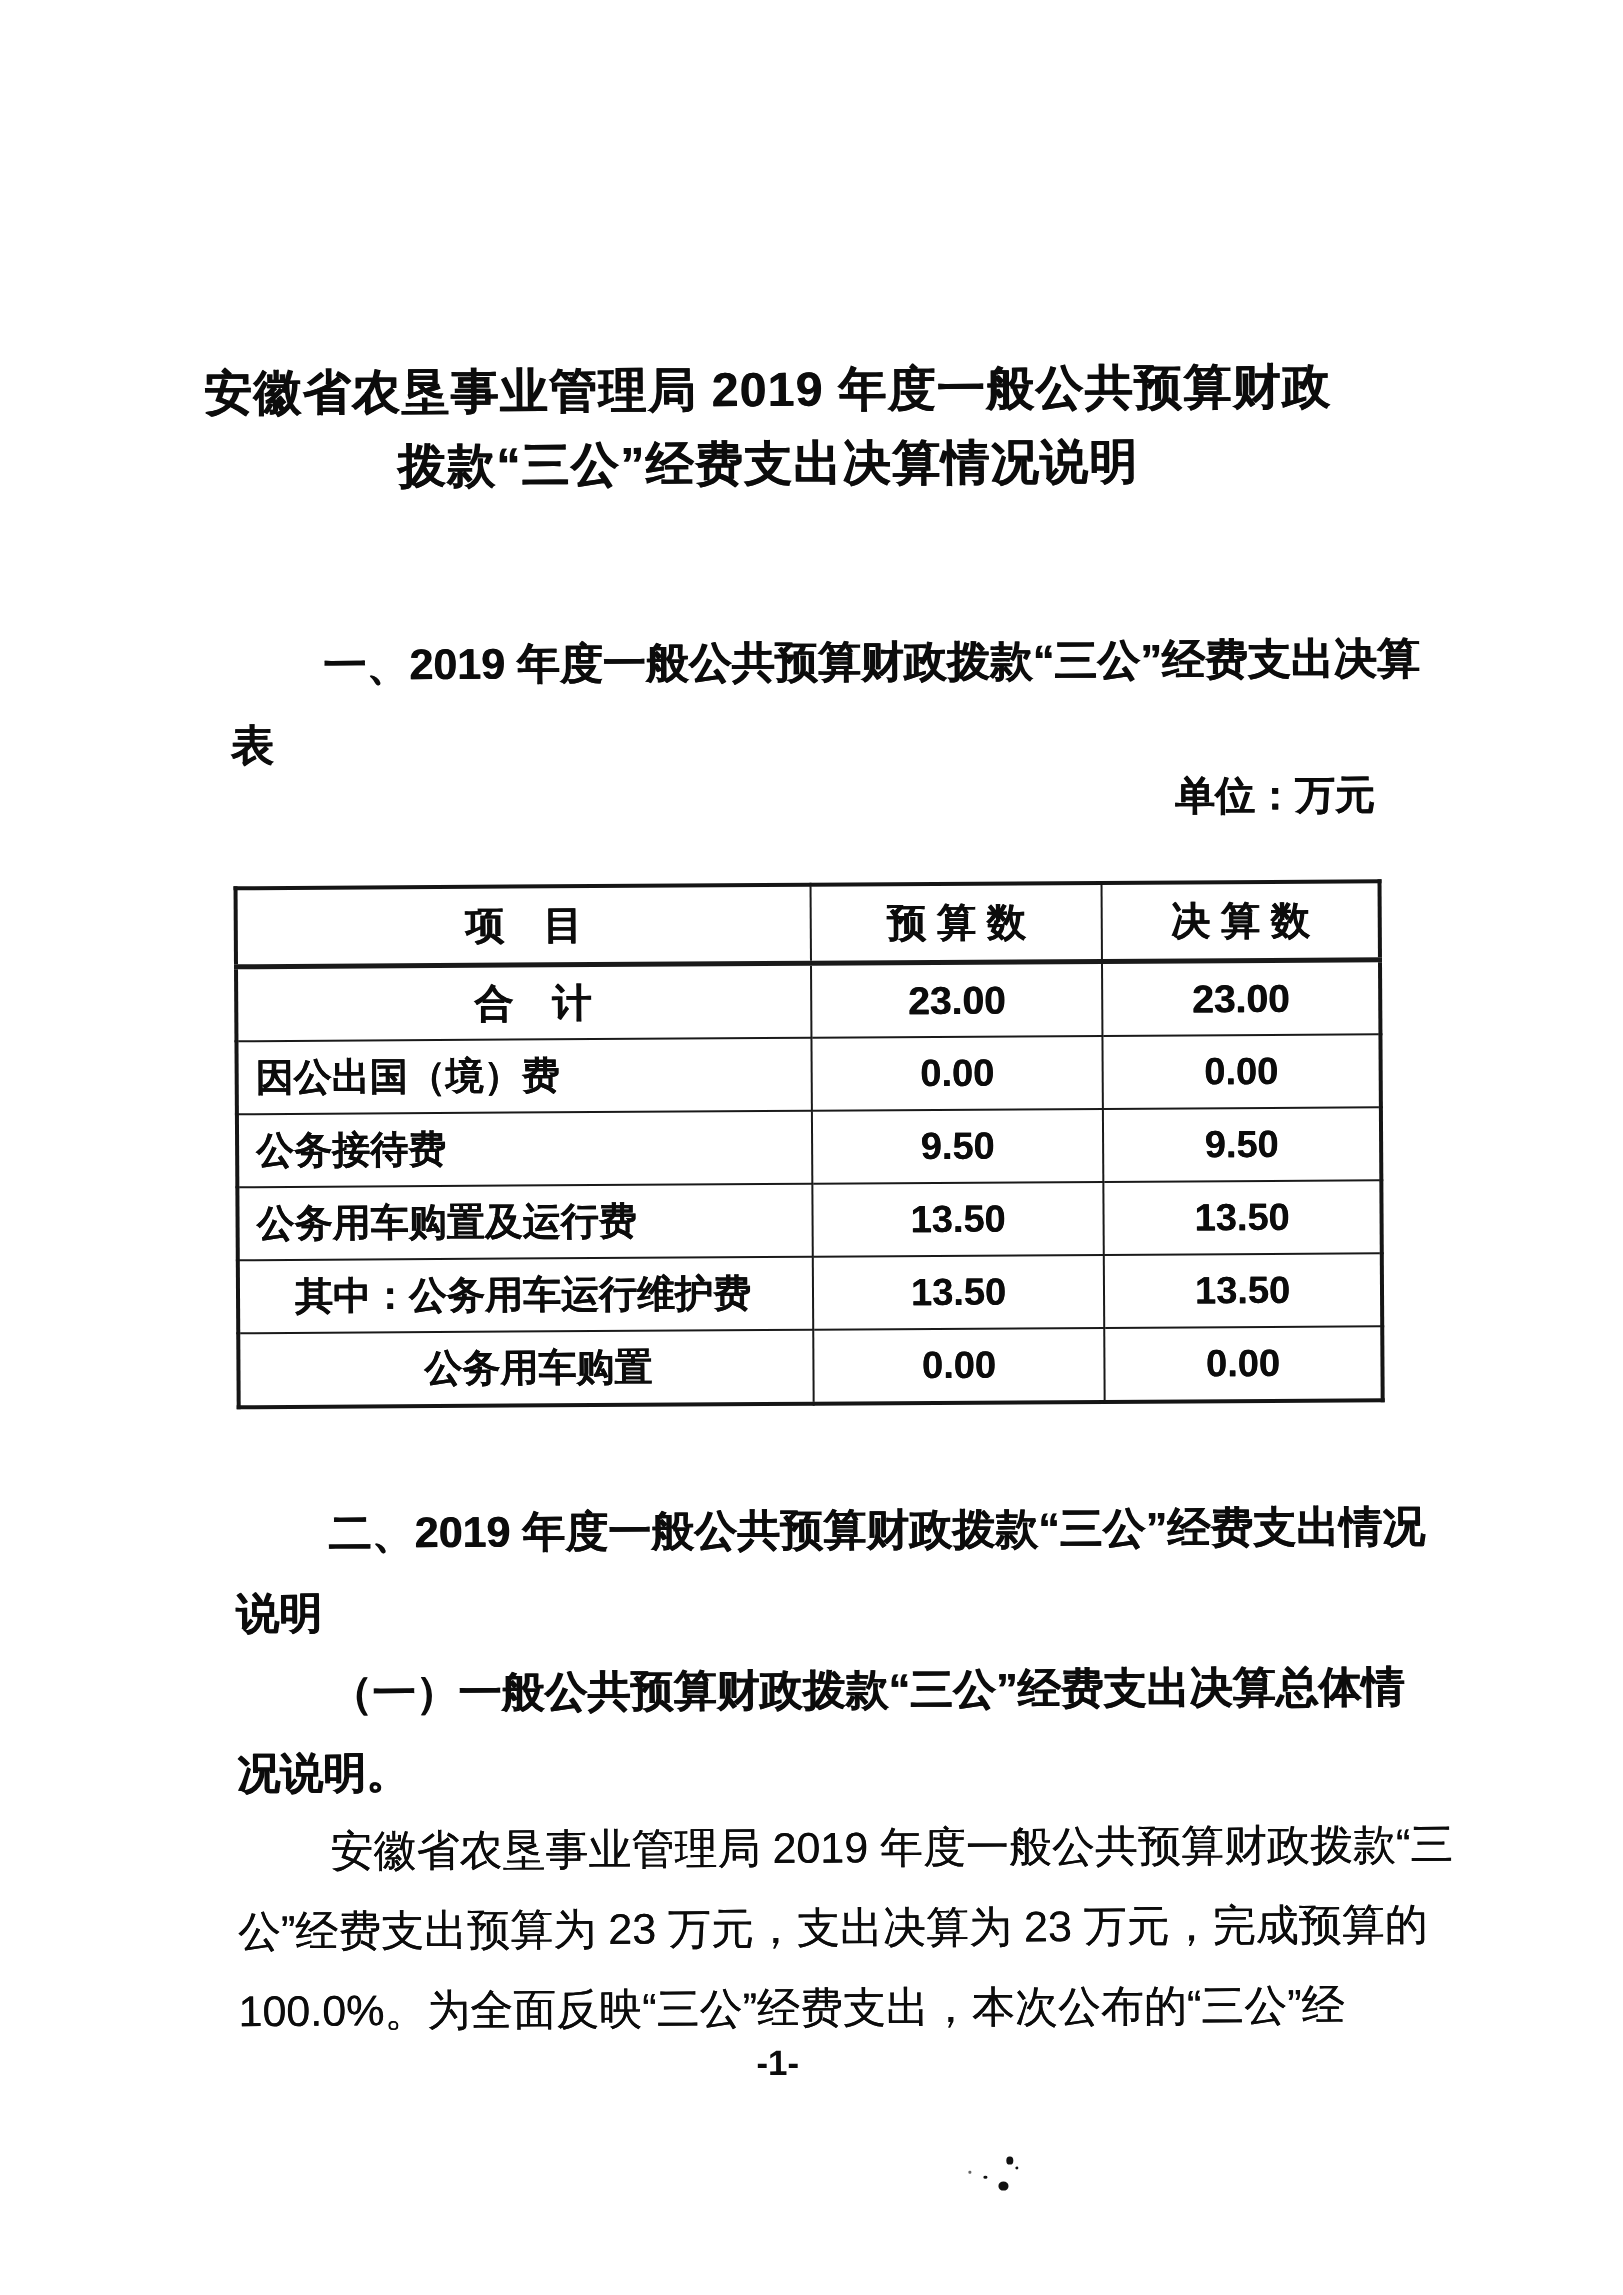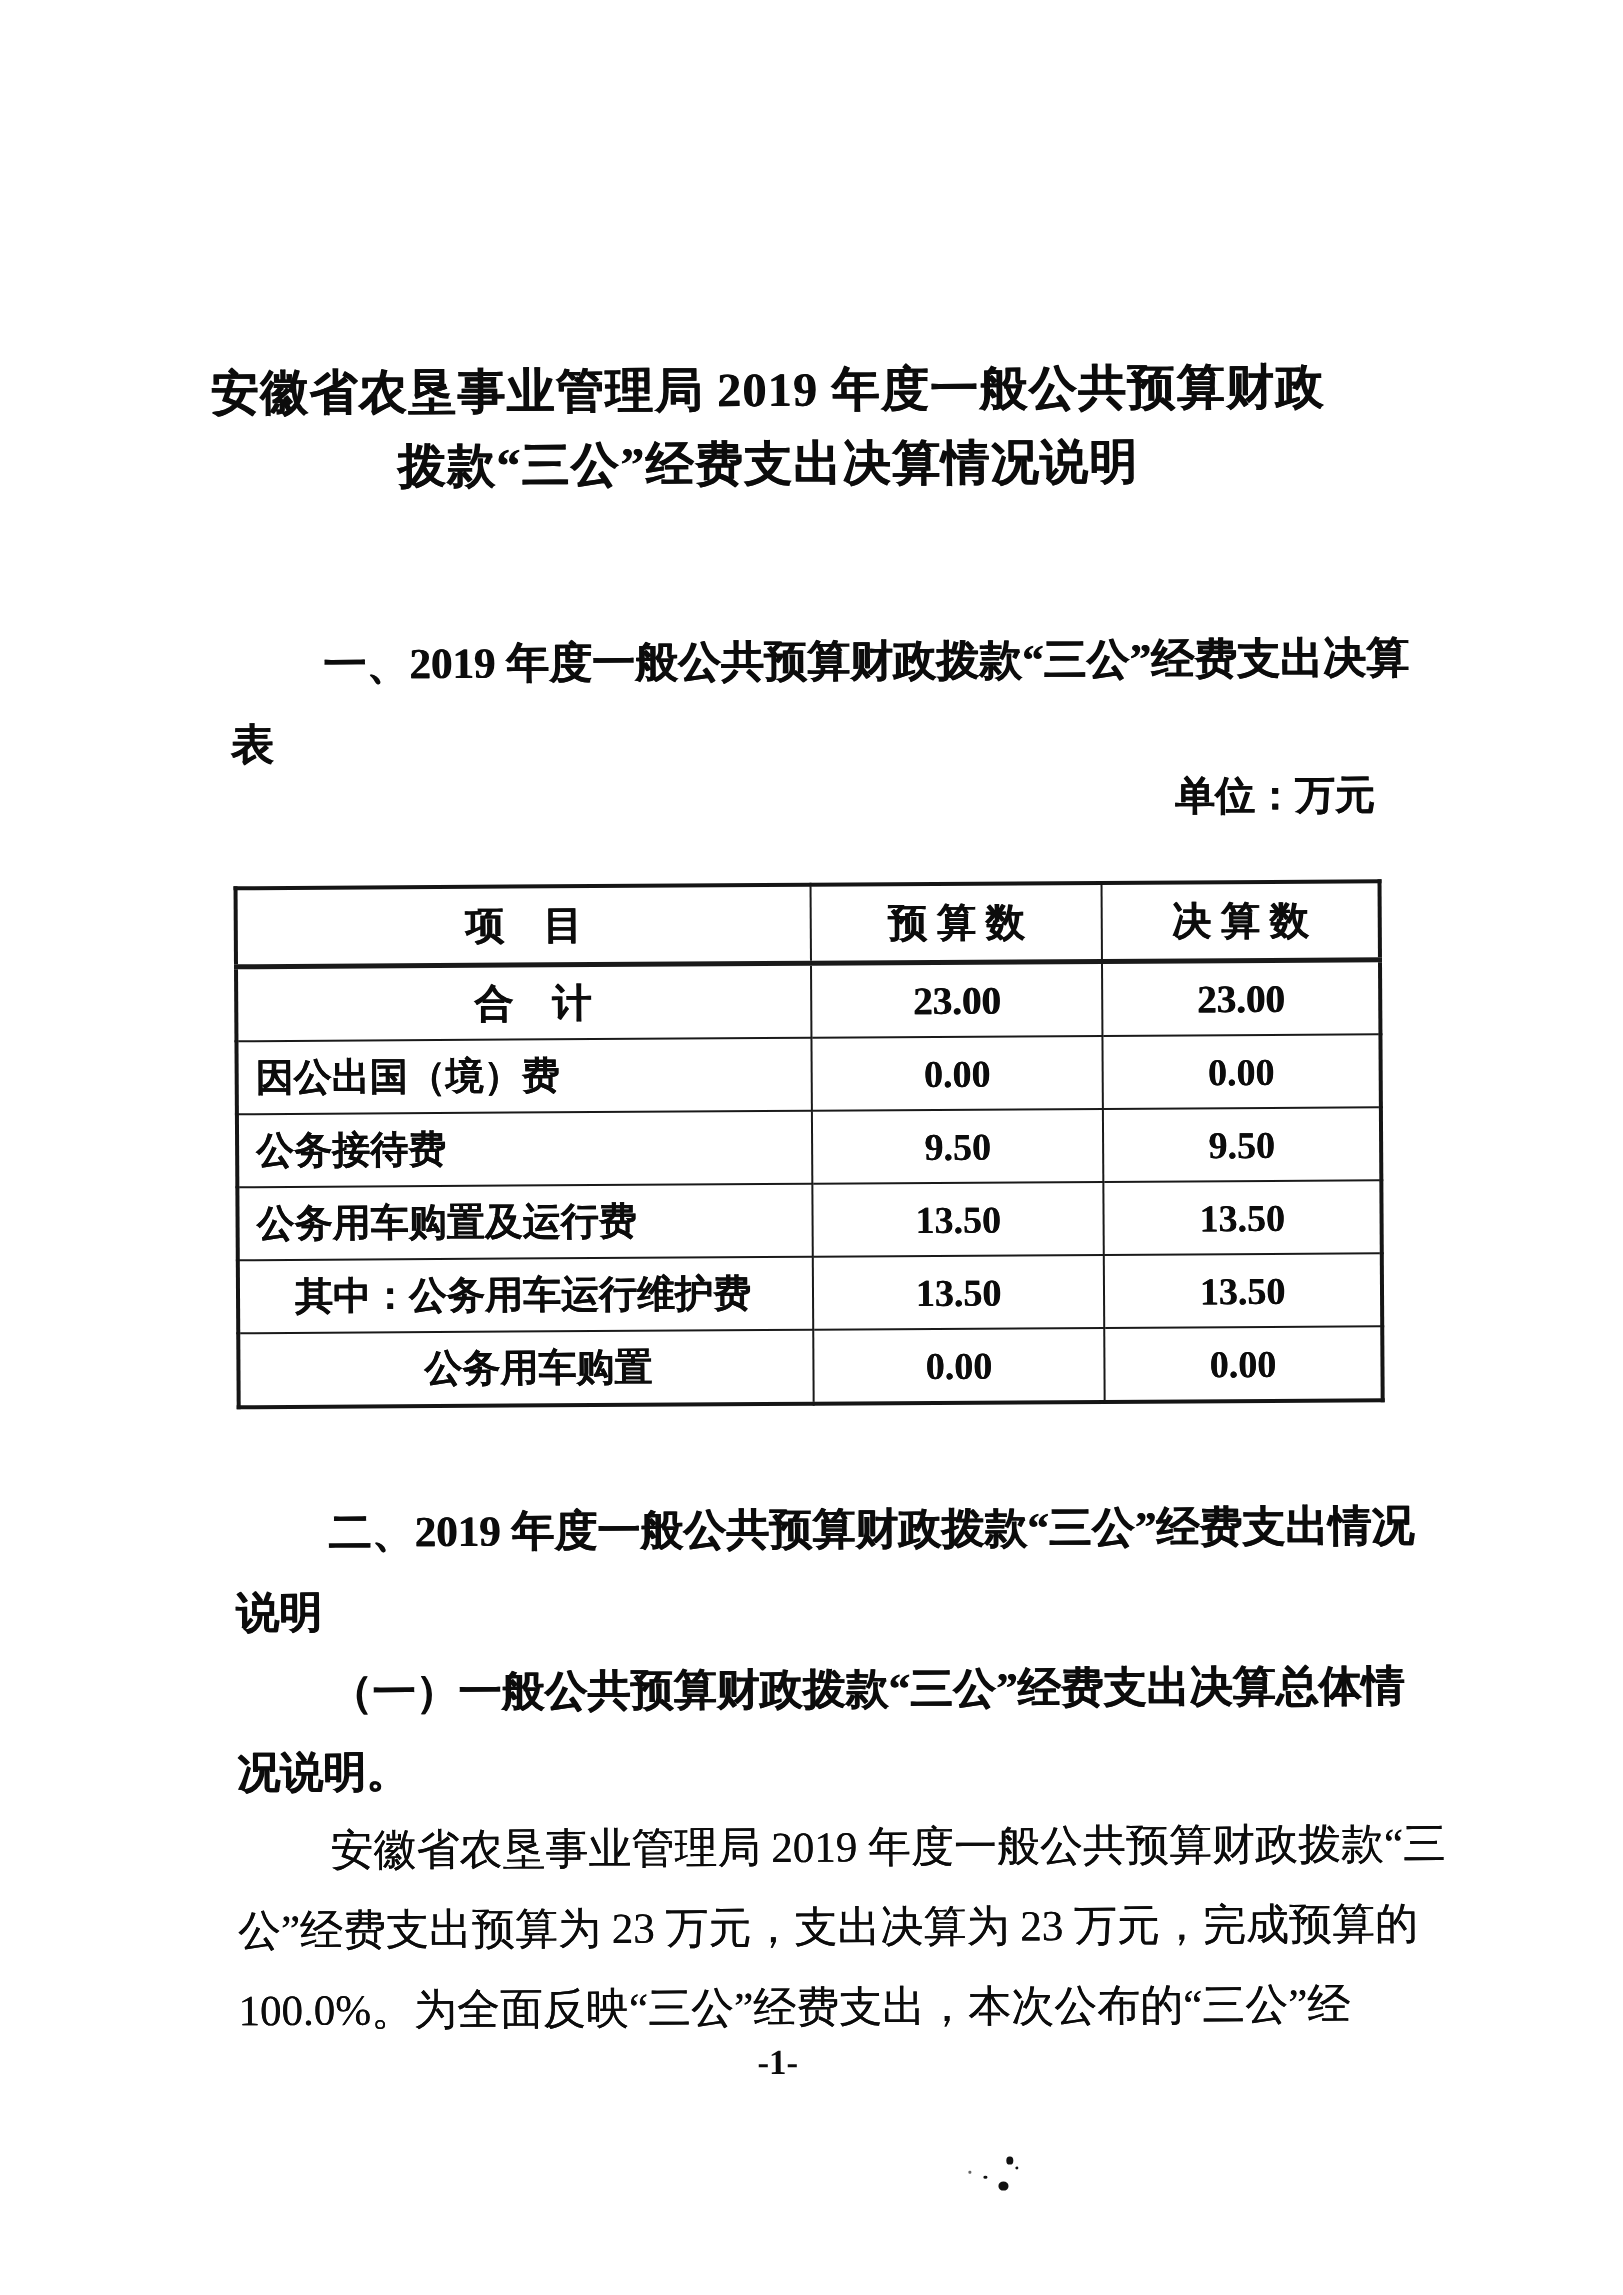--- a/index.html
+++ b/index.html
@@ -6,21 +6,21 @@
     margin: 0;
     padding: 0;
     background: #ffffff;
   }
   .page {
     position: relative;
     width: 1542px;
     height: 2295px;
     background: #ffffff;
     overflow: hidden;
-    font-family: Liberation Serif, serif;
+    font-family: Liberation Sans, sans-serif;
     color: #0c0c0c;
   }
   
   .rot {
     position: absolute;
     inset: 0;
     transform: rotate(-0.35deg);
     transform-origin: 50% 42%;
   }
   .title {

